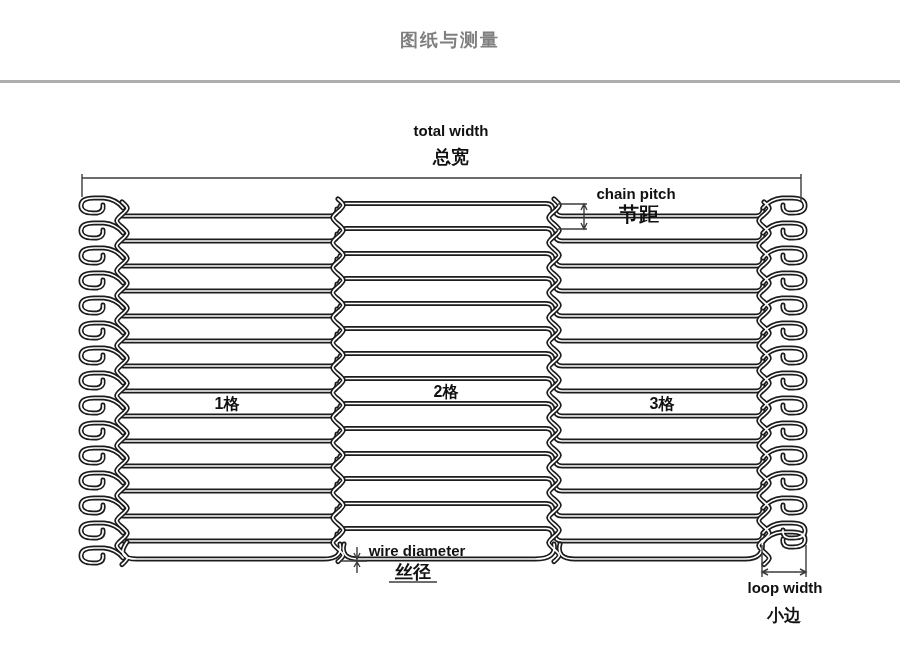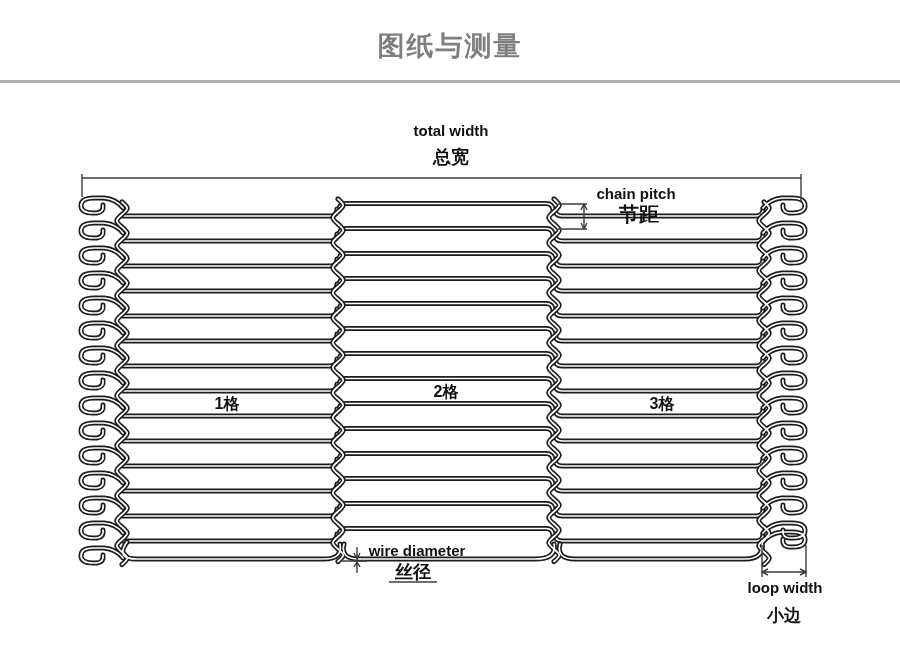--- a/index.html
+++ b/index.html
@@ -1,19 +1,19 @@
 <!DOCTYPE html>
 <html><head>
 <meta charset="utf-8">
 <style>
   html,body{margin:0;padding:0;background:#ffffff;}
   #stage{position:relative;width:900px;height:659px;background:#ffffff;overflow:hidden;
          font-family:"Liberation Sans", sans-serif;}
   #page-title{position:absolute;top:28px;left:0;width:900px;text-align:center;
-              font-size:27px;font-weight:bold;letter-spacing:2px;}
+              font-size:18px;font-weight:bold;letter-spacing:2px;}
   #header-divider{position:absolute;top:80px;left:0;width:900px;height:3px;}
   #belt{position:absolute;top:0;left:0;}
   text{font-family:"Liberation Sans", sans-serif;}
   .en{font-size:15px;font-weight:bold;}
   .zh{font-weight:bold;}
 </style>
 </head>
 <body>
 
 <div id="stage">

